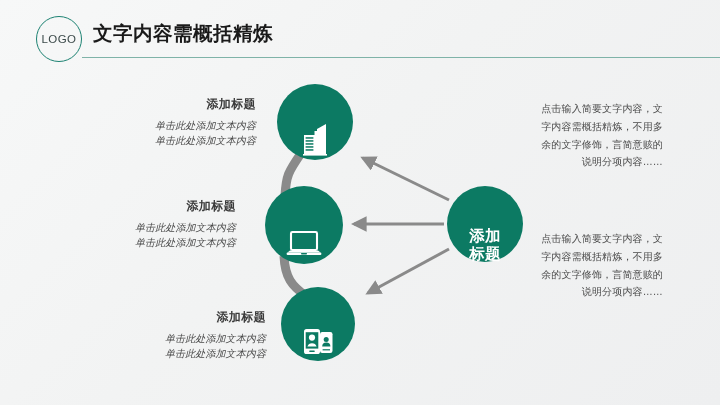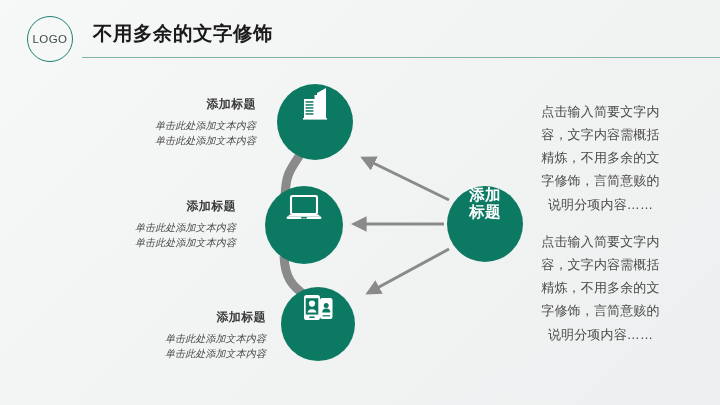--- a/index.html
+++ b/index.html
@@ -16,21 +16,21 @@
     position: relative;
     width: 720px;
     height: 405px;
     background: linear-gradient(135deg, #f7f8f8 0%, #f2f3f3 45%, #eeeff0 100%);
     overflow: hidden;
   }
 
   
   #logo-circle {
     position: absolute;
-    left: 27px;
+    left: 36px;
     top: 16px;
     width: 46px;
     height: 46px;
     border: 1.6px solid #1c8272;
     border-radius: 50%;
     box-sizing: border-box;
     display: flex;
     align-items: center;
     justify-content: center;
   }
@@ -66,21 +66,21 @@
     top: 0;
     width: 720px;
     height: 405px;
   }
 
   .node-circle {
     position: absolute;
     border-radius: 50%;
     background: #0c7a63;
     display: flex;
-    align-items: flex-start;
+    align-items: flex-end;
     justify-content: center;
   }
   #node-building { left: 277px; top: 84px;  width: 76px; height: 76px; }
   #node-laptop   { left: 265px; top: 186px; width: 78px; height: 78px; }
   #node-mobile   { left: 281px; top: 287px; width: 74px; height: 74px; }
   #node-center   { left: 447px; top: 186px; width: 76px; height: 76px; }
 
   #center-label {
     color: #ffffff;
     font-size: 15.5px;
@@ -112,39 +112,39 @@
     line-height: 1.45;
     letter-spacing: 0.1px;
     font-style: italic;
   }
 
   
   .right-block {
     position: absolute;
     left: 538px;
     width: 125px;
-    font-size: 13px;
+    font-size: 10px;
     color: #4a4a4a;
     line-height: 1.78;
-    text-align: center;
+    text-align: right;
     letter-spacing: 0.15px;
   }
   #right-block-1 { top: 100px; }
   #right-block-2 { top: 230px; }
 </style>
 </head>
 <body>
 
 <div id="slide">
 
   <div id="logo-circle">
     <span id="logo-text">LOGO</span>
   </div>
 
-  <div id="page-title">不用多余的文字修饰</div>
+  <div id="page-title">文字内容需概括精炼</div>
 
   <div id="title-rule"></div>
 
   <svg id="diagram-svg" viewBox="0 0 720 405" xmlns="http://www.w3.org/2000/svg">
     <defs>
       <marker id="arrowhead" markerWidth="5.2" markerHeight="5.2" refX="4.2" refY="2.6" orient="auto">
         <polygon points="0,0 5.2,2.6 0,5.2" fill="#8a8a8a"></polygon>
       </marker>
     </defs>
 

